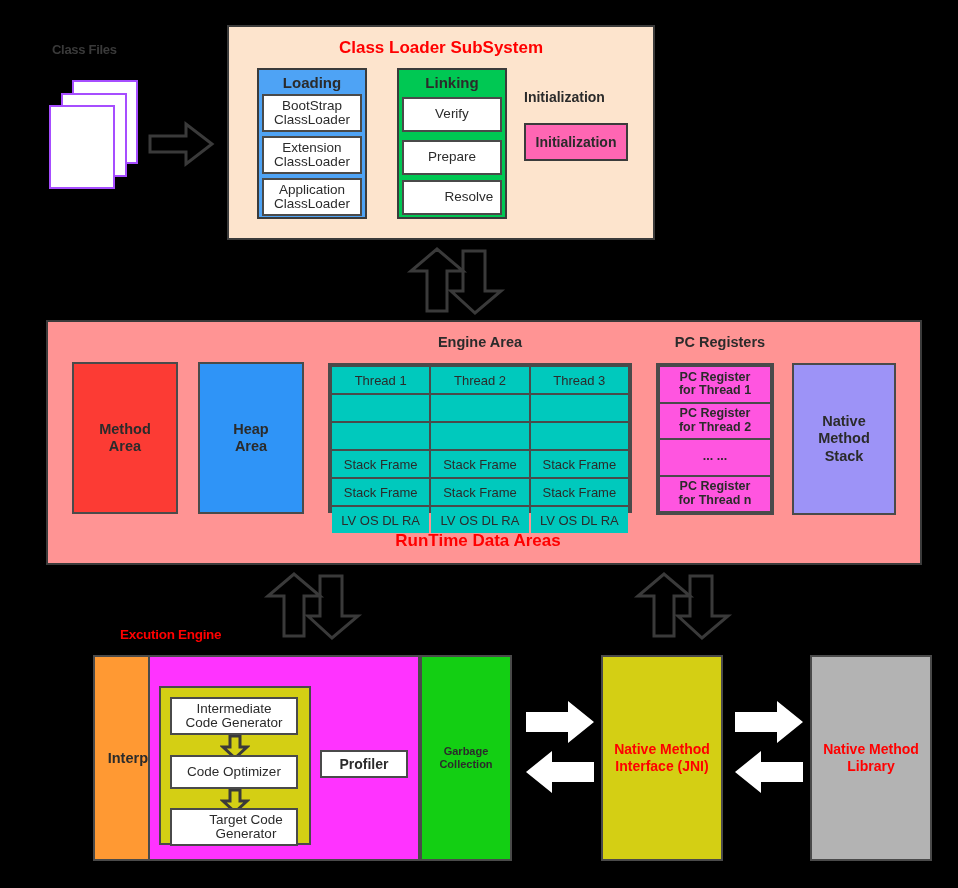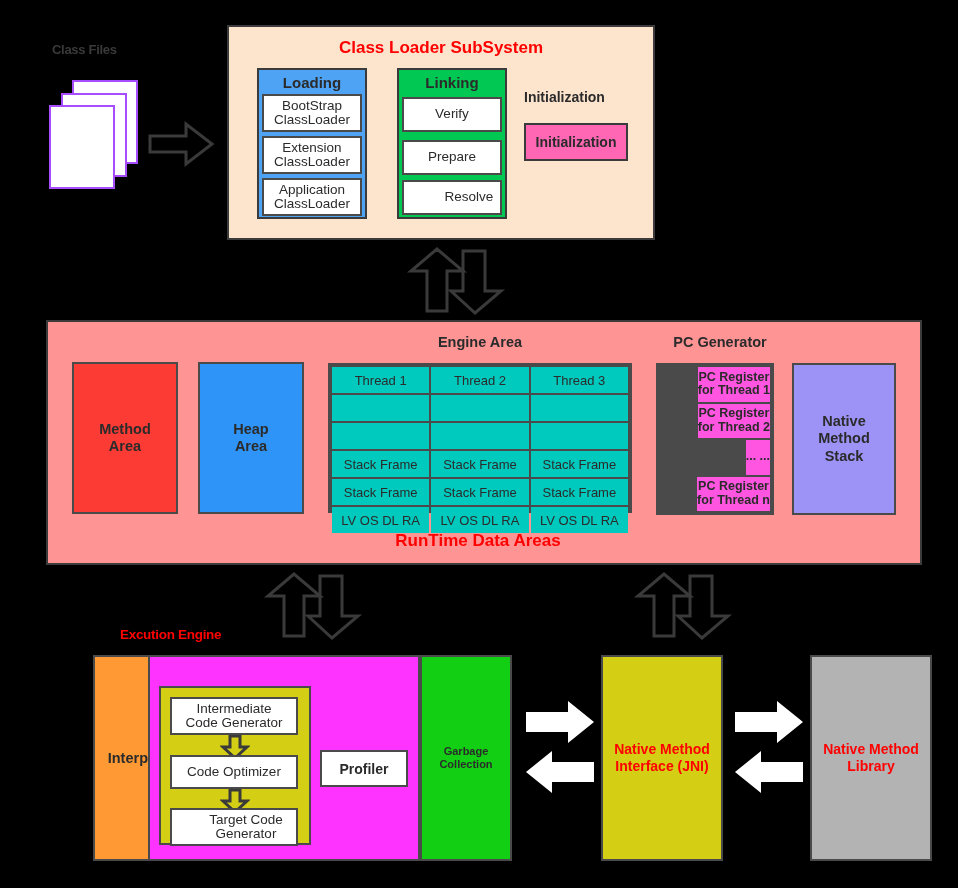--- a/index.html
+++ b/index.html
@@ -109,21 +109,21 @@
   <svg class="abs" style="left:405px;top:247px;" width="106" height="68" viewBox="0 0 106 68">
     <path class="arrow-outline" d="M22,64 L22,24 L6,24 L32,2 L58,24 L42,24 L42,64 Z"></path>
     <path class="arrow-outline" d="M58,4 L58,44 L46,44 L70,66 L96,44 L80,44 L80,4 Z"></path>
   </svg>
 
   <div class="abs rt-panel" style="left:46px;top:320px;width:876px;height:245px;">
     <div class="abs ctr rt-title" style="left:280px;top:207px;width:300px;height:24px;">RunTime Data Areas</div>
   </div>
 
   <div class="abs ctr rt-sub" style="left:330px;top:332px;width:300px;height:20px;">Engine Area</div>
-  <div class="abs ctr rt-sub" style="left:640px;top:332px;width:160px;height:20px;">PC Generator</div>
+  <div class="abs ctr rt-sub" style="left:640px;top:332px;width:160px;height:20px;">PC Registers</div>
 
   <div class="abs ctr method-area" style="left:72px;top:362px;width:106px;height:152px;">
     <span>
         <div>Method<br>Area</div>
       </span>
   </div>
   <div class="abs ctr heap-area" style="left:198px;top:362px;width:106px;height:152px;">
     <span>
         <div>Heap<br>Area</div>
       </span>
@@ -143,21 +143,21 @@
       <div class="scell">Stack Frame</div>
       <div class="scell">Stack Frame</div>
       <div class="scell">Stack Frame</div>
       <div class="scell">Stack Frame</div>
       <div class="scell">Stack Frame</div>
       <div class="scell">LV OS DL RA</div>
       <div class="scell">LV OS DL RA</div>
       <div class="scell">LV OS DL RA</div>
     </div>
 
-  <div class="abs pc-stack" style="left:656px;top:363px;width:118px;height:152px;align-items:flex-end;" id="pc-stack">
+  <div class="abs pc-stack" style="left:656px;top:363px;width:118px;height:152px;" id="pc-stack">
       <div class="pcell">
         <div><span>PC Register</span><br><span>for Thread 1</span></div>
       </div>
       <div class="pcell">
         <div><span>PC Register</span><br><span>for Thread 2</span></div>
       </div>
       <div class="pcell">... ...</div>
       <div class="pcell">
         <div><span>PC Register</span><br><span>for Thread n</span></div>
       </div>
@@ -201,21 +201,21 @@
   </div>
   <svg class="abs" style="left:220px;top:789px;" width="30" height="24" viewBox="0 0 30 24">
     <path class="arrow-outline" d="M10,1 L20,1 L20,12 L27,12 L15,23 L3,12 L10,12 Z" fill="#ffffff"></path>
   </svg>
   <div class="abs ctr jit-step" style="left:170px;top:808px;width:128px;height:38px;padding-left:24px;">
     <span>
         <div>Target Code<br>Generator</div>
       </span>
   </div>
 
-  <div class="abs ctr profiler" style="left:320px;top:750px;width:88px;height:37px;">
+  <div class="abs ctr profiler" style="left:320px;top:750px;width:88px;height:28px;">
     <span>Profiler</span>
   </div>
 
   <div class="abs ctr gc" style="left:420px;top:655px;width:92px;height:206px;">
     <span>
         <div>Garbage<br>Collection</div>
       </span>
   </div>
 
   <svg class="abs" style="left:524px;top:700px;" width="72" height="100" viewBox="0 0 72 100">

